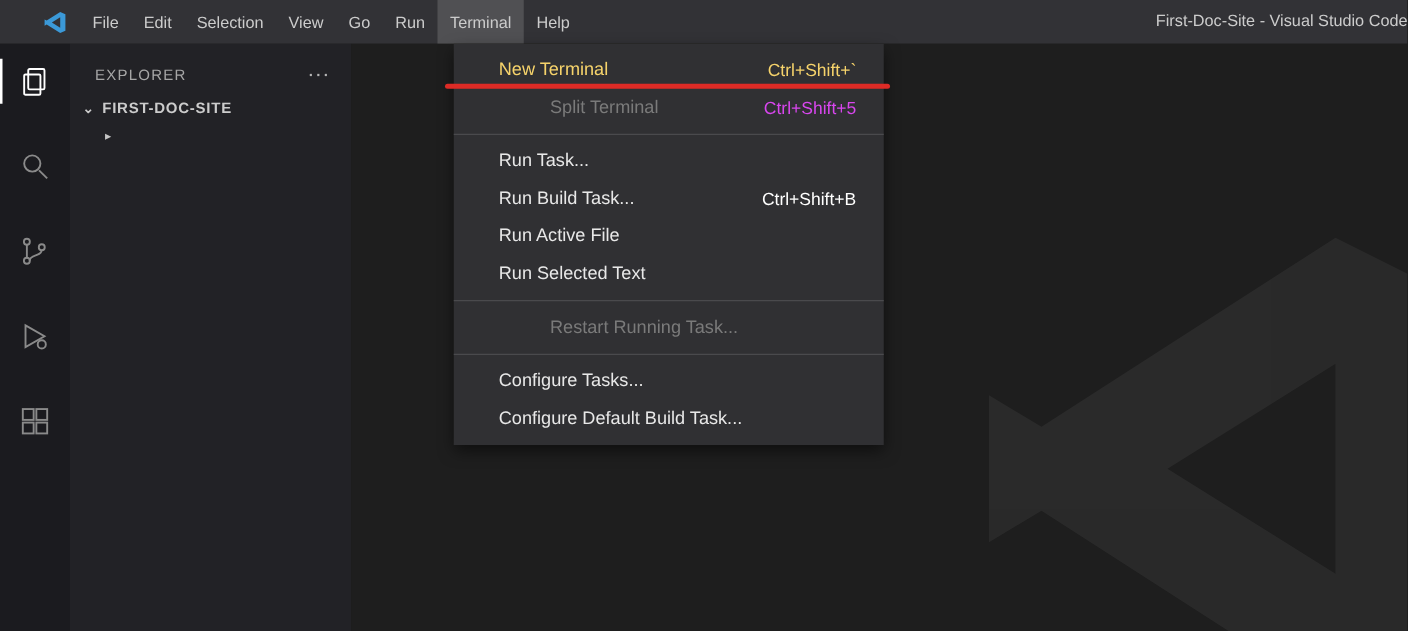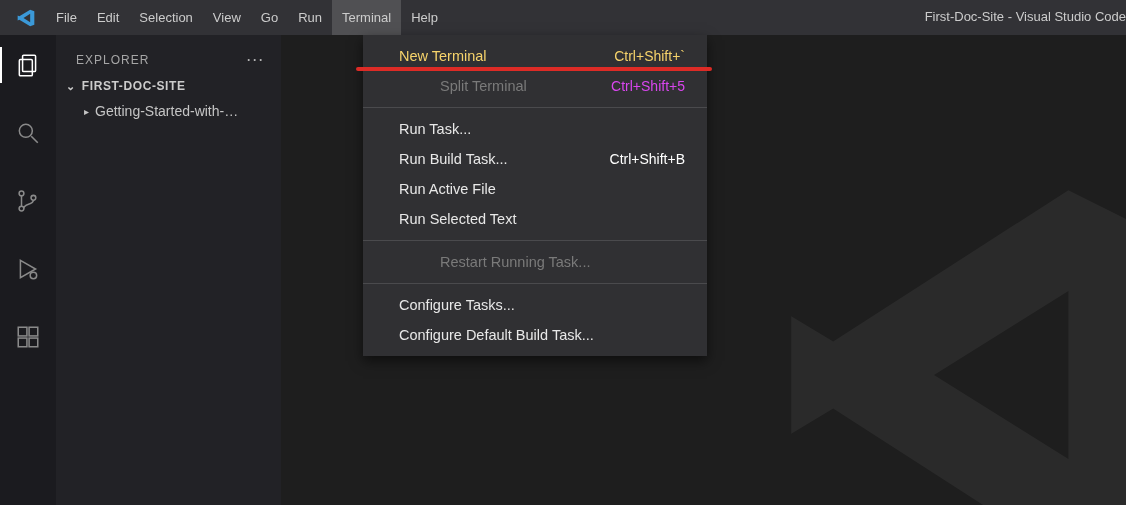--- a/index.html
+++ b/index.html
@@ -10,21 +10,21 @@
     font-size: 13px;
     color: #cccccc;
     position: relative;
   }
   
   .menubar {
     height: 35px;
     background: #323236;
     display: flex;
     align-items: center;
-    padding-left: 6px;
+    padding-left: 24px;
   }
   .menubar .logo {
     width: 40px; height: 35px;
     display: flex; align-items: center; justify-content: center;
   }
   .menubar .logo svg { width: 20px; height: 20px; }
   .menubar .menu-items { display: flex; align-items: center; height: 100%; }
   .menubar .menu-item {
     padding: 0 10px;
     height: 100%;
@@ -214,21 +214,20 @@
     <div class="header">
       <span>EXPLORER</span>
       <span class="more">···</span>
     </div>
     <div class="folder-header">
       <span class="chev">⌄</span>
       <span>FIRST-DOC-SITE</span>
     </div>
     <div class="tree-item">
       <span class="caret">▸</span>
-      <span>Getting-Started-with-…</span>
     </div>
   </div>
 
   <div class="editor">
     <svg class="watermark" viewBox="0 0 100 100">
       <path d="M72 6 L92 16 V84 L72 94 L16 58 L6 64 V36 L16 42 L72 6 Z M72 30 L40 50 L72 70 Z"></path>
     </svg>
   </div>
 </div>
 

